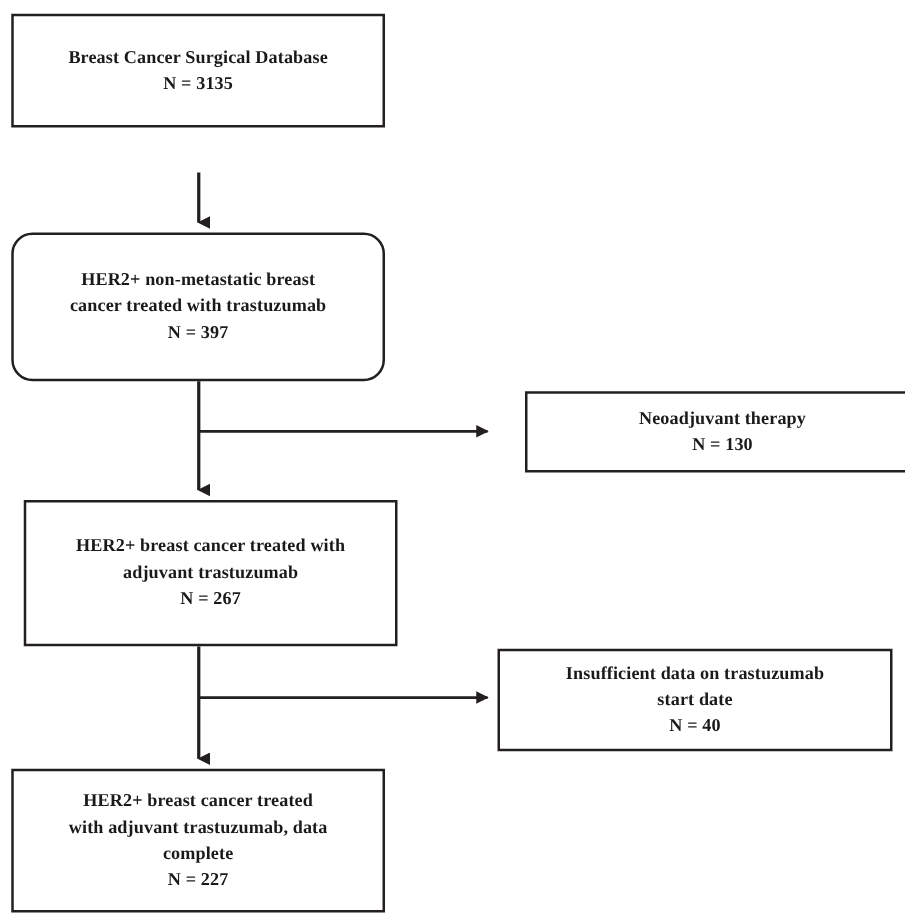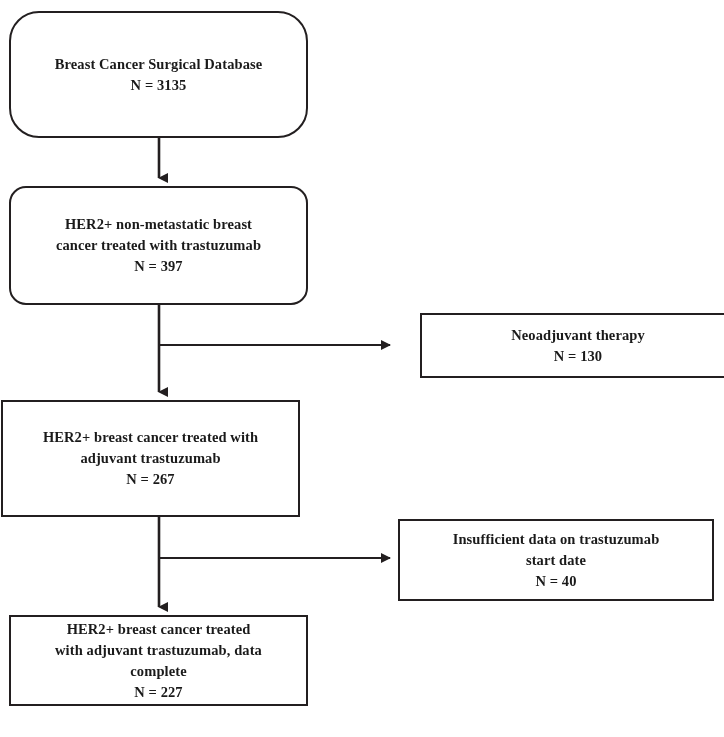--- a/index.html
+++ b/index.html
@@ -36,24 +36,24 @@
     font-weight: bold;
     font-size: 14.5px;
     line-height: 21px;
     letter-spacing: 0.1px;
     color: #1a1a1a;
     padding: 0 6px;
     white-space: pre-line;
   }
 
   
-  .node-b1 { left: 9px;  top: 11px;  width: 299px; height: 127px; border-radius: 30px; }
+  .node-b1 { left: 9px;  top: 11px;  width: 299px; height: 91px; }
   .node-b2 { left: 9px;  top: 186px; width: 299px; height: 119px; border-radius: 17px; }
-  .node-b3 { left: 1px;  top: 400px; width: 299px; height: 117px; }
-  .node-b4 { left: 9px;  top: 615px; width: 299px; height: 91px; }
+  .node-b3 { left: 19px;  top: 400px; width: 299px; height: 117px; }
+  .node-b4 { left: 9px;  top: 615px; width: 299px; height: 115px; }
 
   
   .node-x1 { left: 398px; top: 313px; width: 316px; height: 65px; margin-left: 22px; }
   .node-x2 { left: 398px; top: 519px; width: 316px; height: 82px; }
 
   
   .connector-layer {
     position: absolute;
     left: 0;
     top: 0;

